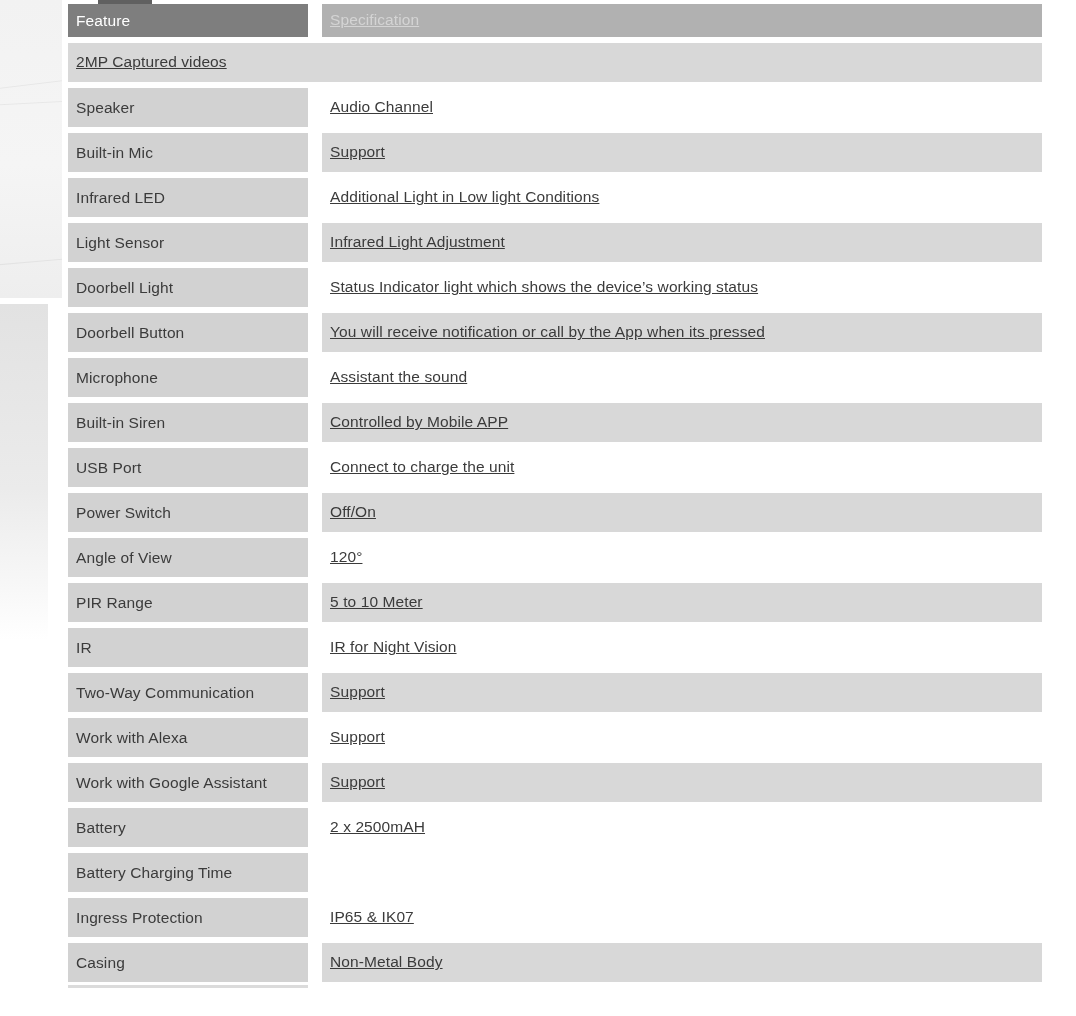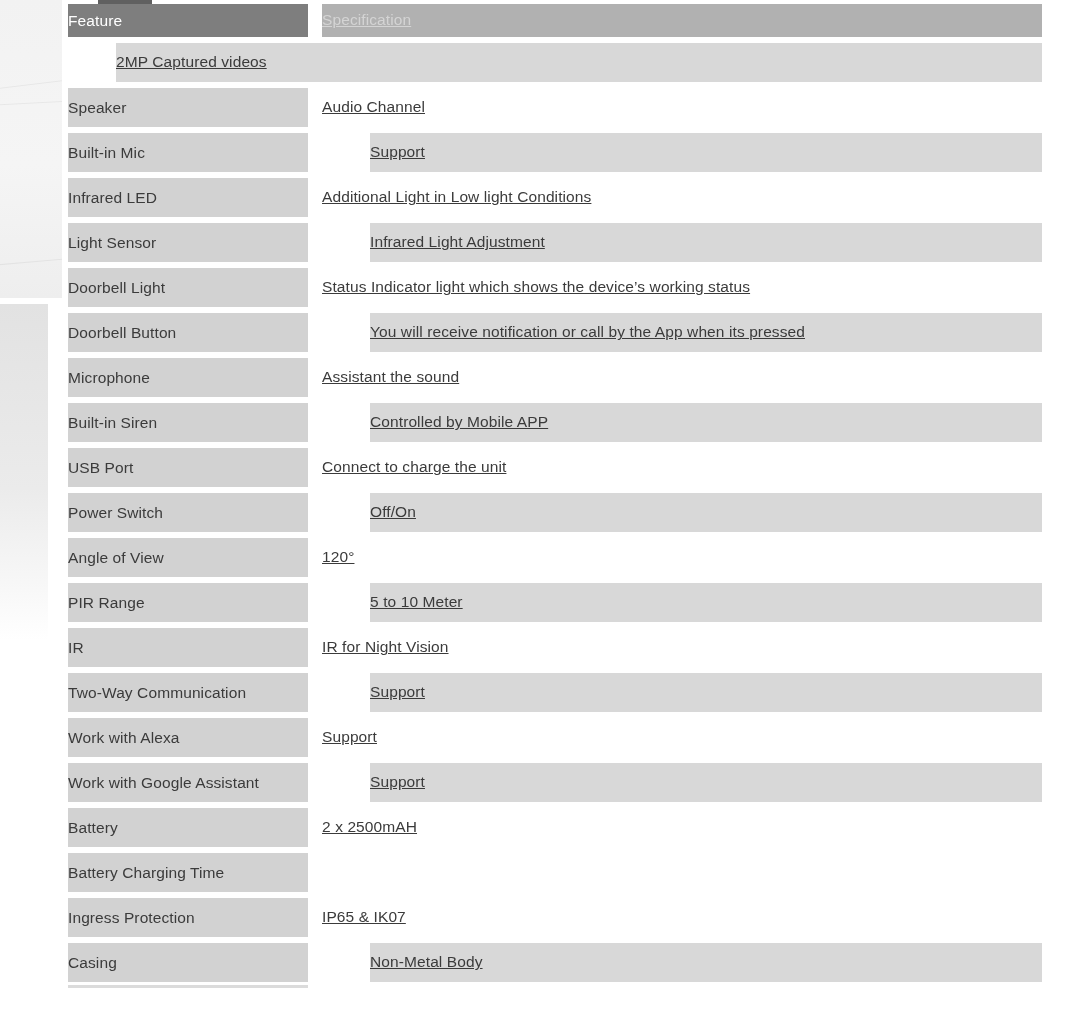--- a/index.html
+++ b/index.html
@@ -46,33 +46,33 @@
   
   .spec-table{
     position:absolute;left:68px;top:0;width:974px;
     display:flex;flex-direction:column;gap:6px;
     padding-top:4px;
   }
   .row{display:flex;align-items:stretch;}
   .cell{
     display:flex;align-items:center;
     font-size:15.5px;color:var(--text);
-    padding:5px 0;box-sizing:border-box;
+    padding:5px 8px;box-sizing:border-box;
     min-height:39px;
     letter-spacing:0.1px;
   }
   .cell.feature{
     width:240px;flex:none;margin-right:14px;
     background:var(--cell-gray);
   }
   .cell.spec{
     flex:1;background:transparent;
     white-space:pre-wrap;line-height:1.7;text-decoration:underline;
   }
-  .row.shaded .cell.spec{background:var(--spec-gray);margin-left:48px;}
+  .row.shaded .cell.spec{background:var(--spec-gray);}
   .row.header .cell{min-height:33px;padding-top:3px;padding-bottom:3px;}
   .row.header .cell.feature{
     background:var(--header-dark);color:var(--header-feature-text);
   }
   .row.header .cell.spec{
     background:var(--header-mid);color:var(--header-spec-text);
   }
   .bottom-stub{
     width:240px;height:3px;flex:none;margin-top:-3px;
     background:#dbdbdb;

